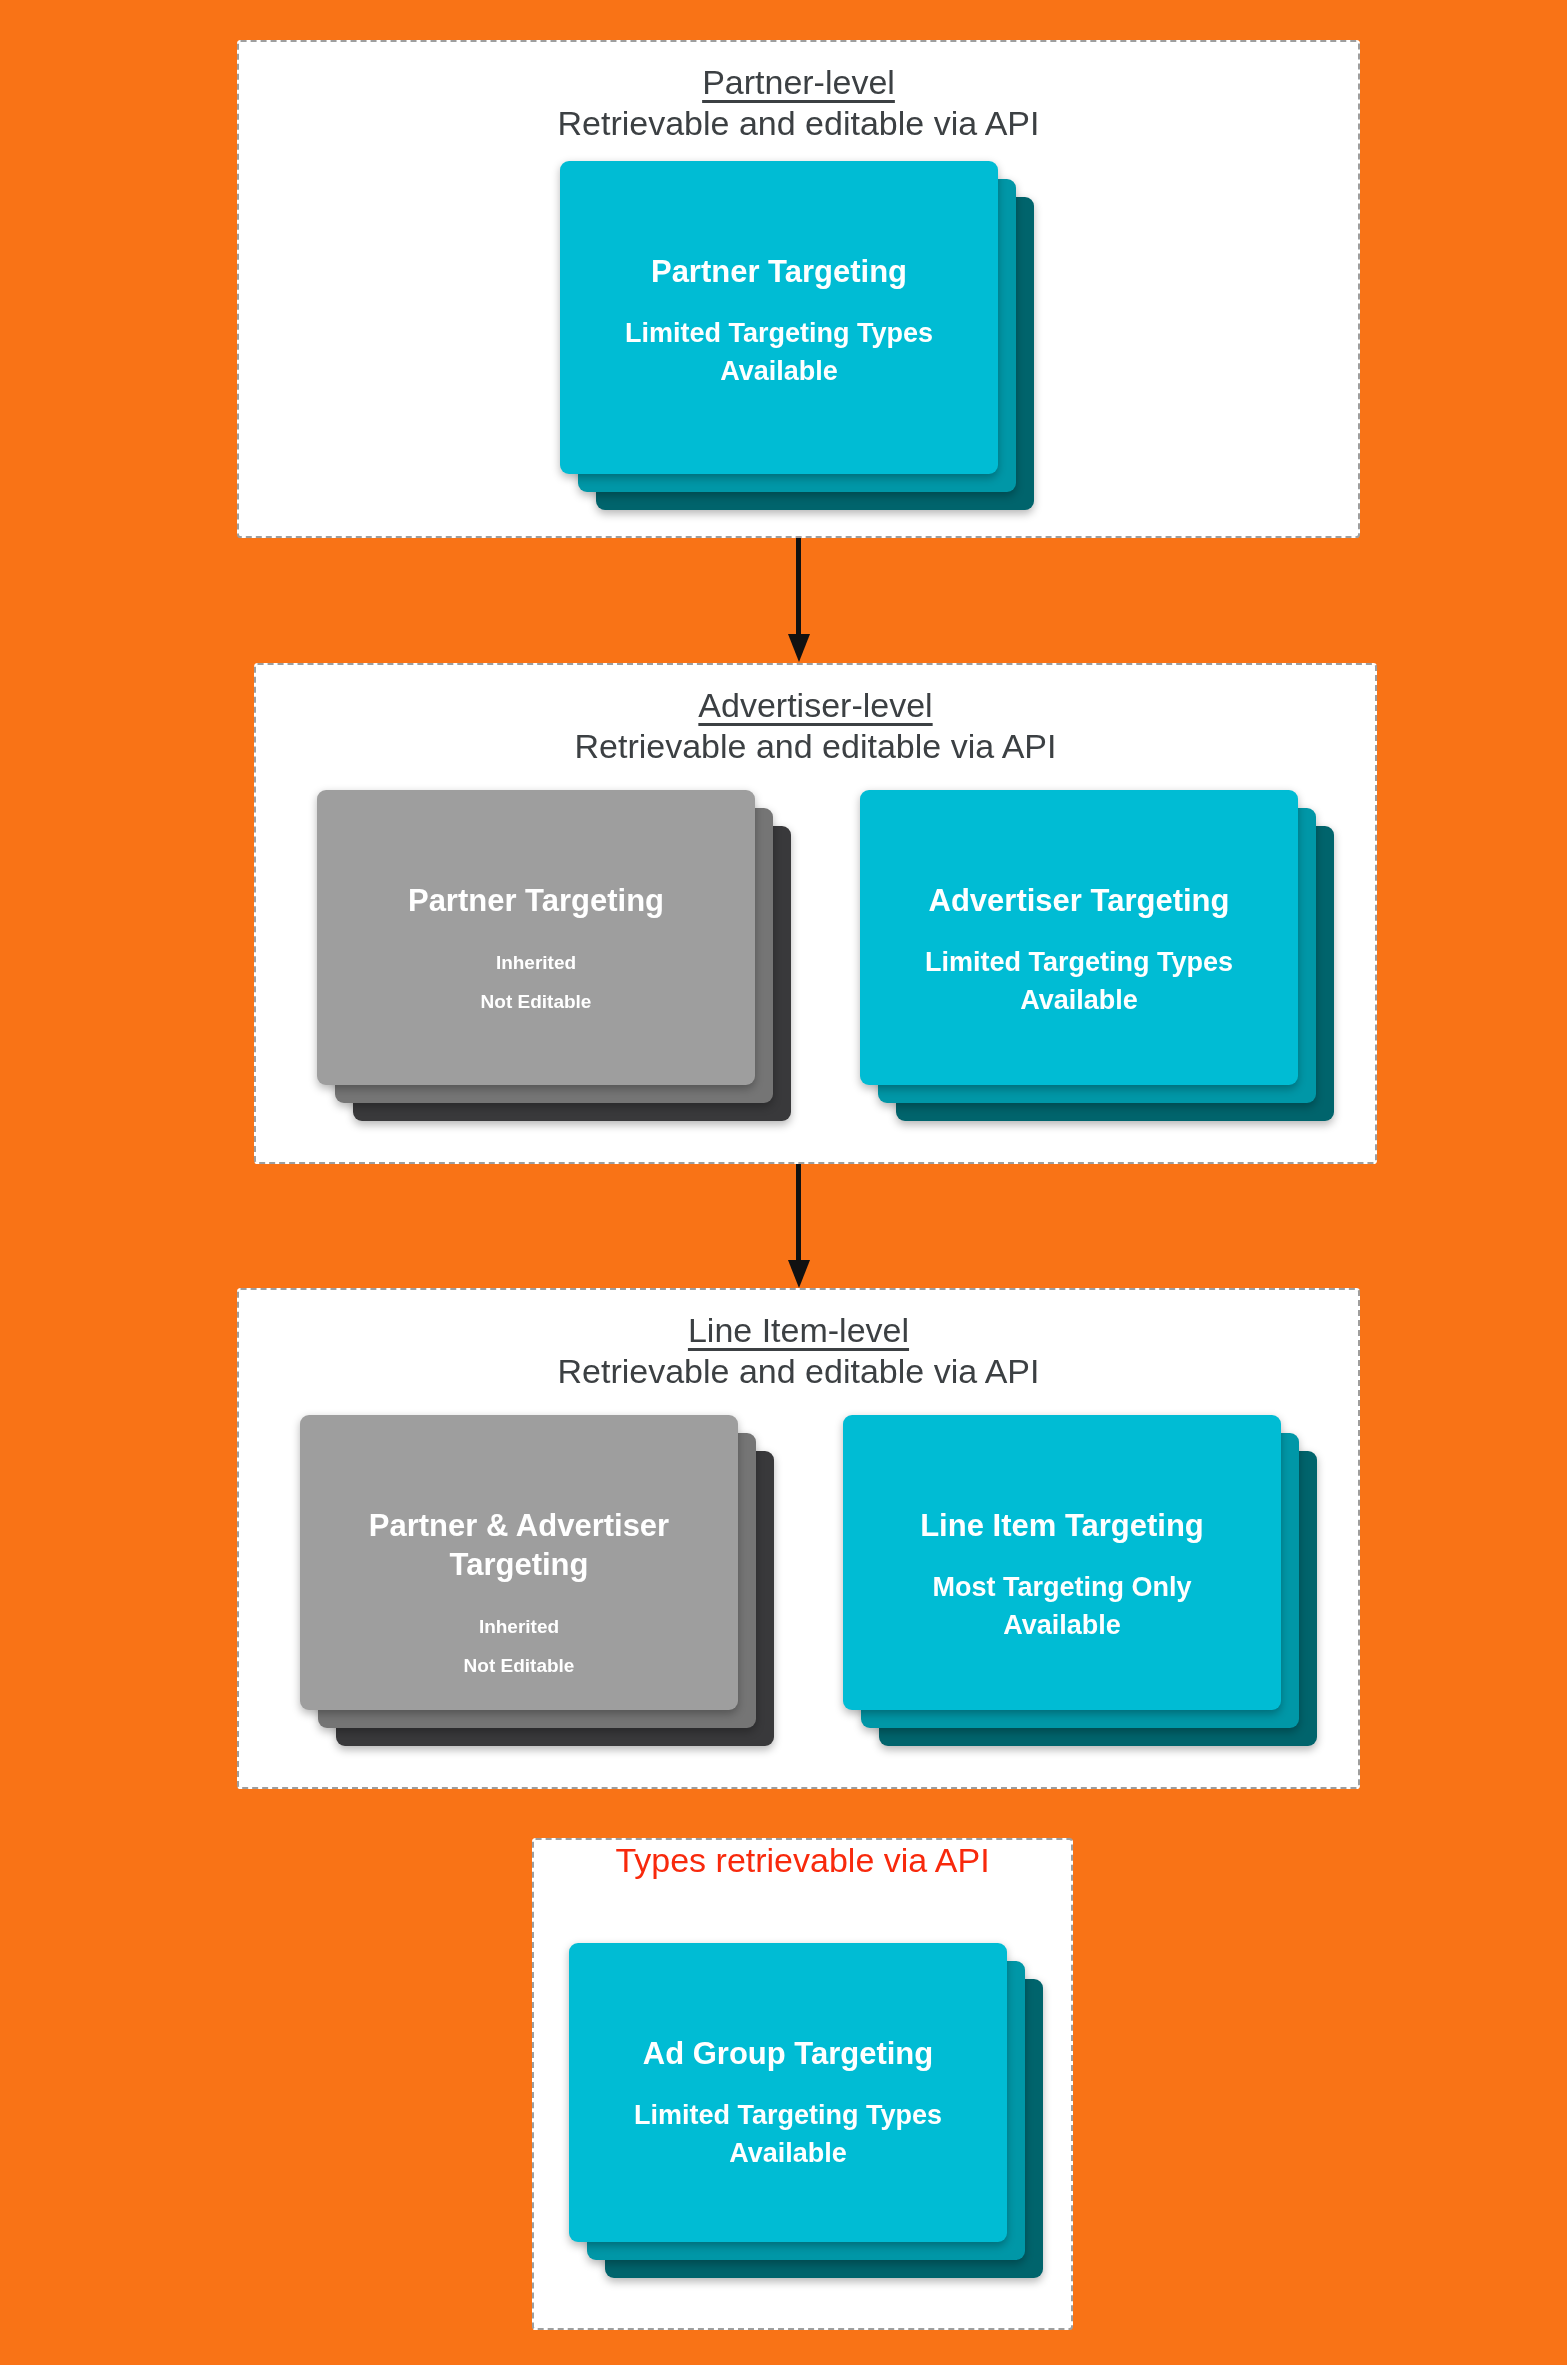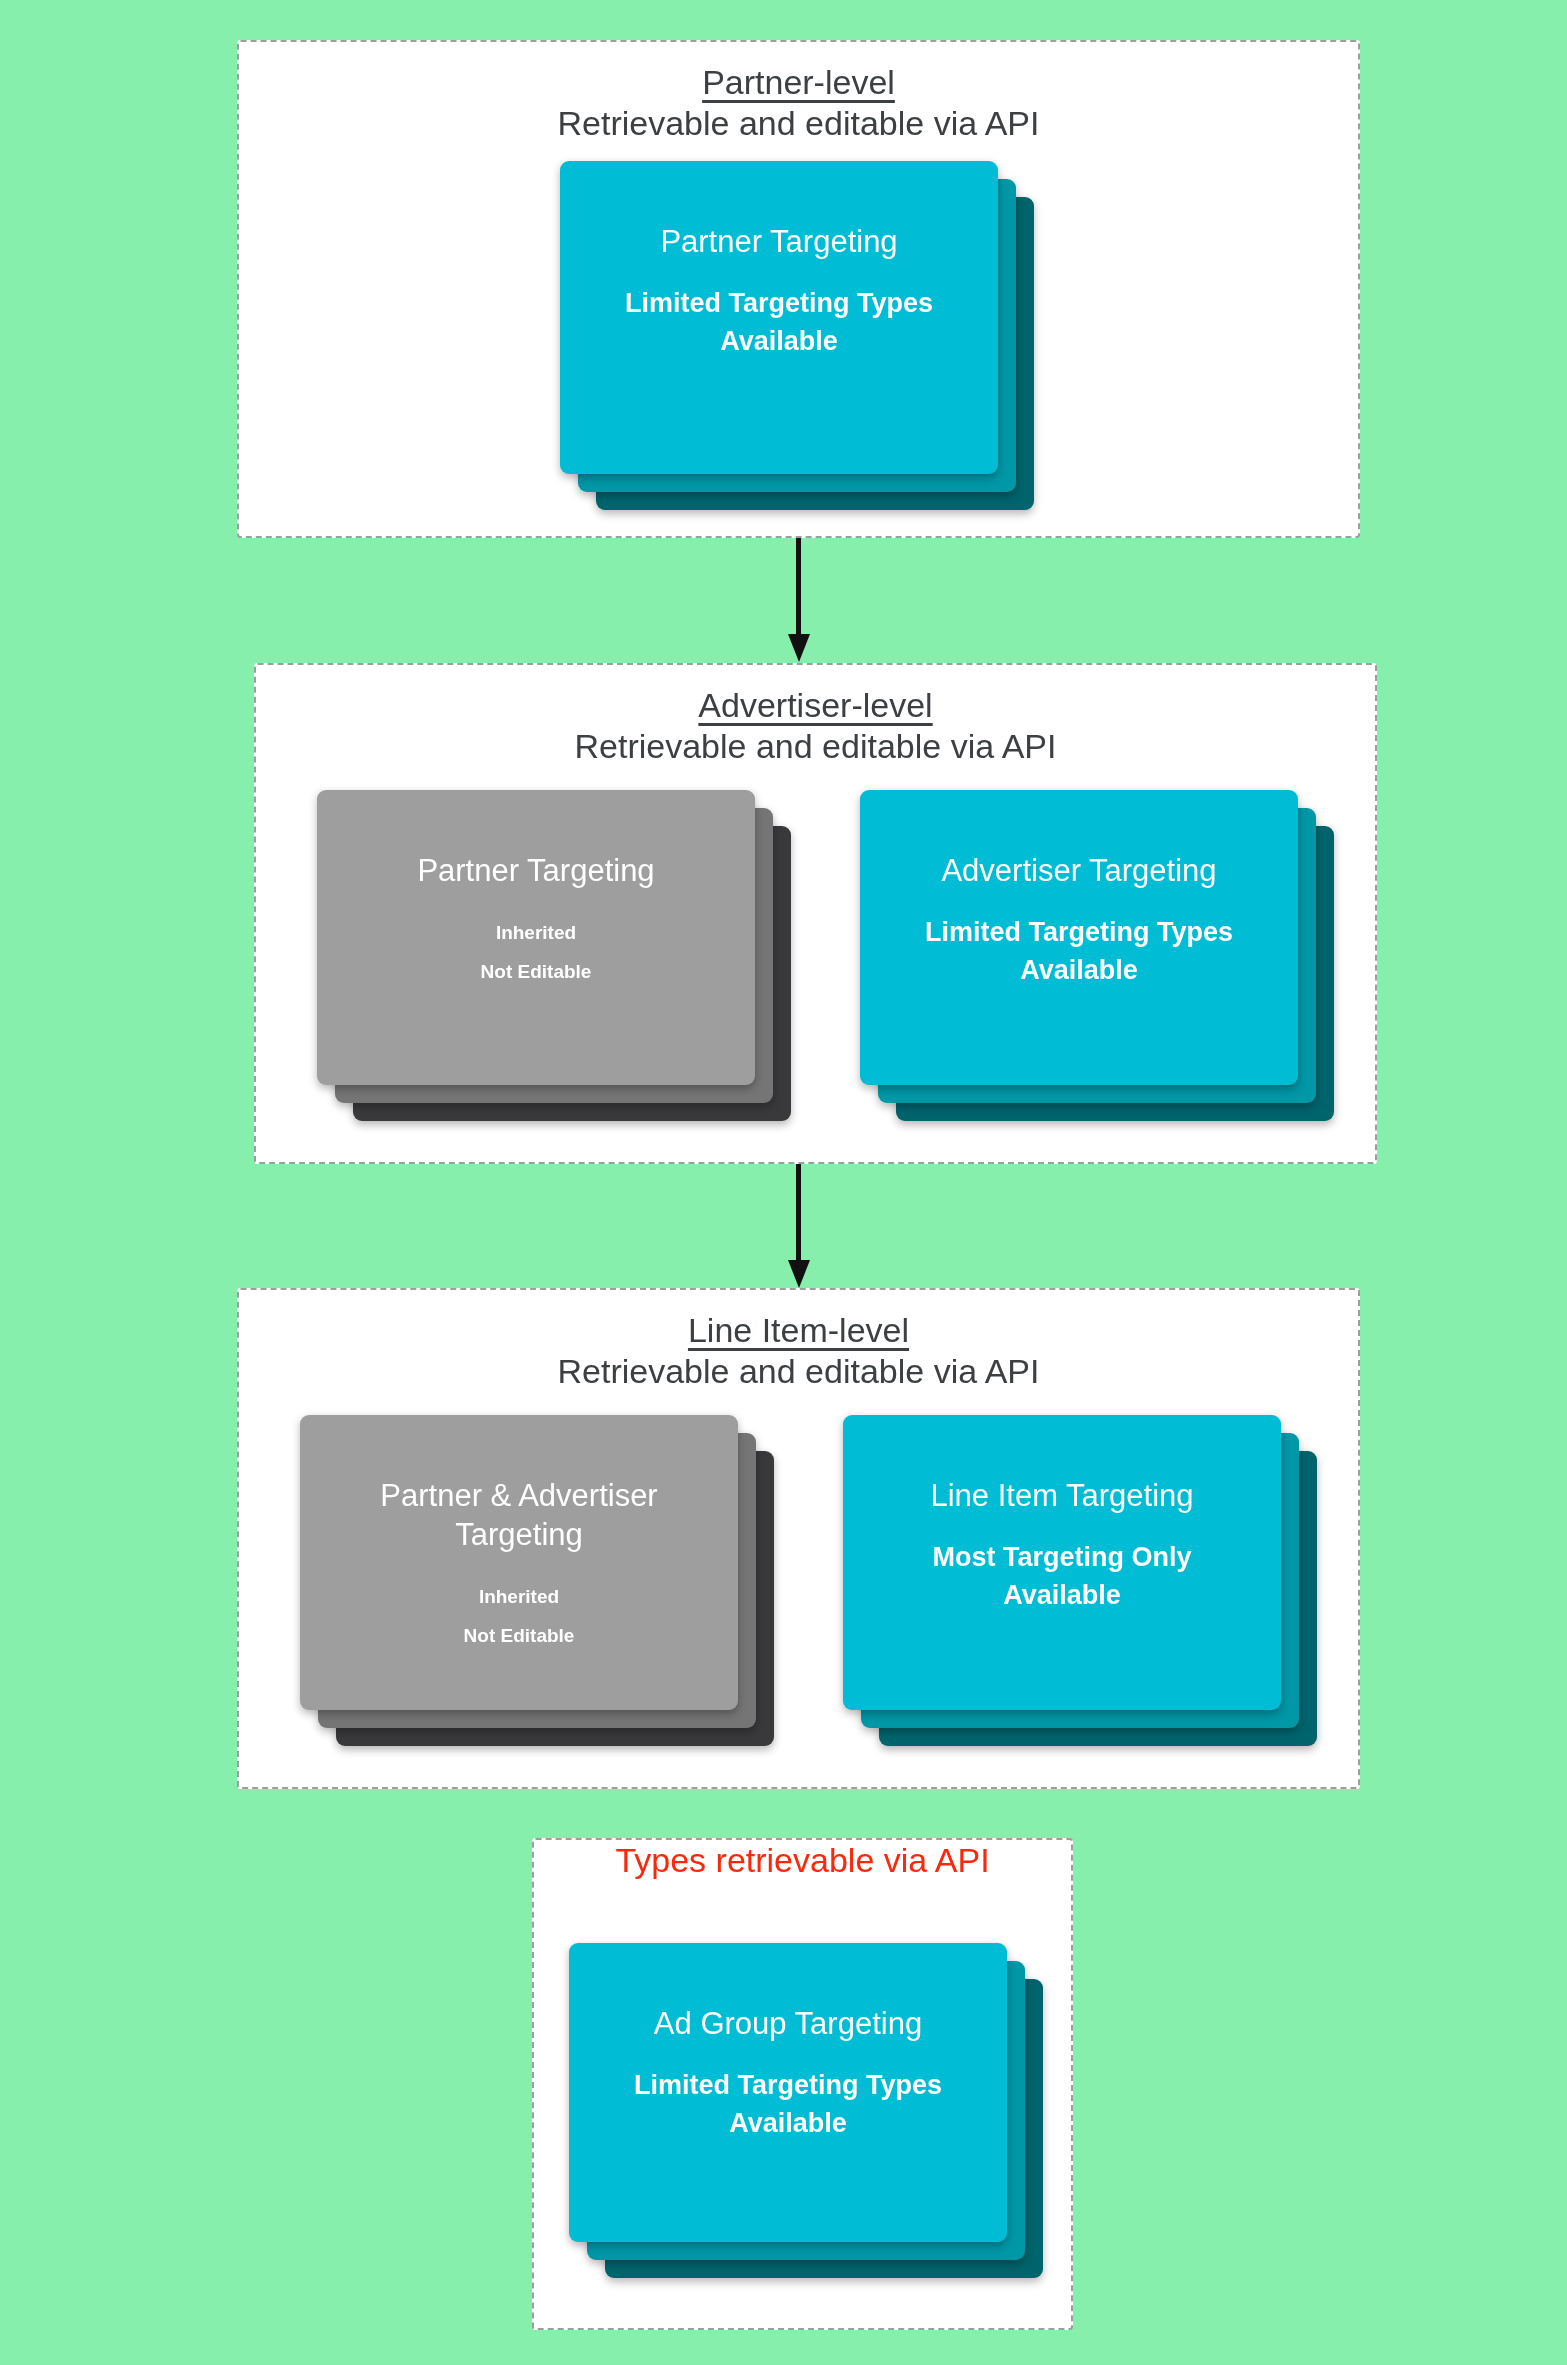--- a/index.html
+++ b/index.html
@@ -1,17 +1,17 @@
 <!DOCTYPE html>
 <html style="font-size:14.3px"><head>
 <meta charset="utf-8">
 <style>
   html,body { margin:0; padding:0; background:#ffffff; }
   .canvas {
-    position:relative; width:1567px; height:2366px; background:#86efac;
+    position:relative; width:1567px; height:2366px; background:#f97316;
     font-family:"Liberation Sans", sans-serif; overflow:hidden;
   }
   .section {
     position:absolute; border:2.7px dashed #9e9e9e; border-radius:3.6px;
     box-sizing:border-box; background:#ffffff;
   }
   .s1 { left:237px; top:40px;   width:1123px; height:498px; }
   .s2 { left:254px; top:663px;  width:1123px; height:501px; }
   .s3 { left:237px; top:1288px; width:1123px; height:501px; }
   .s4 { left:532px; top:1838px; width:541px;  height:492px; }
@@ -40,21 +40,21 @@
   .card { z-index:2; display:flex; flex-direction:column; align-items:center;
           padding-top:61px; box-sizing:border-box; text-align:center; color:#ffffff; }
 
   .teal  .card { background:#00bcd4; }
   .teal  .l1   { background:#0097a7; }
   .teal  .l2   { background:#00646c; }
   .gray  .card { background:#9e9e9e; }
   .gray  .l1   { background:#757575; }
   .gray  .l2   { background:#39393b; }
 
-  .card-title { font-size:31px; font-weight:normal; line-height:39px; max-width:384px; }
+  .card-title { font-size:31px; font-weight:bold; line-height:39px; max-width:384px;margin-top:30px; }
   .card-sub {
     margin-top:23px; font-size:27px; font-weight:bold; line-height:38px;
     max-width:357px; text-underline-offset:5.4px;
     text-decoration-thickness:2.7px;
   }
   .card-lines { margin-top:23px; font-size:19px; font-weight:bold; line-height:39px; }
 
   .s1 .stack { left:321px; top:119px; }
   .s2 .stack-left  { left:61px;  top:125px; }
   .s2 .stack-right { left:604px; top:125px; }

